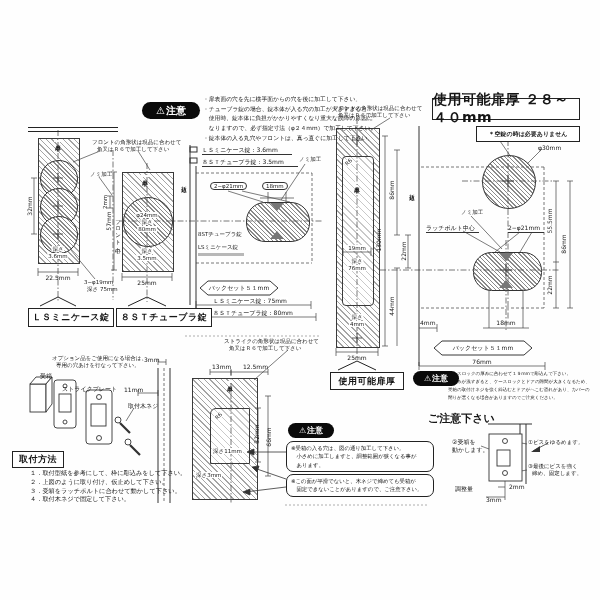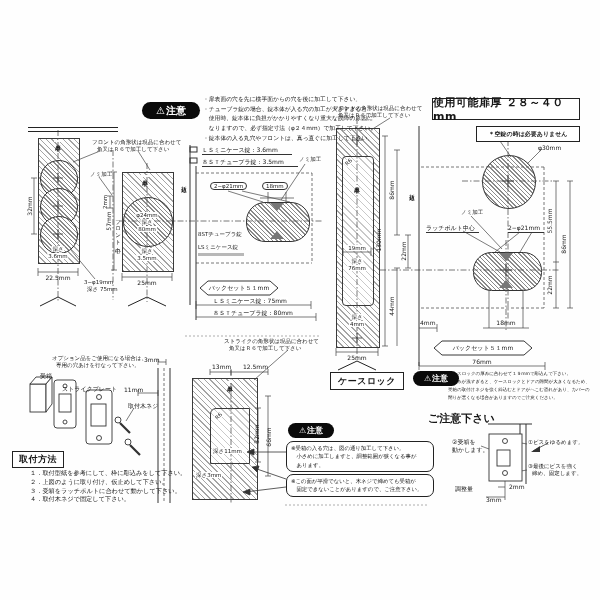--- a/index.html
+++ b/index.html
@@ -255,46 +255,52 @@
     <span>⚠</span>
     <span>注意</span>
   </div>
   <div class="t" style="left:203px;top:95px;font-size:5.8px;line-height:9.7px">
     <div>・扉表面の穴を先に横手面からの穴を後に加工して下さい。</div>
     <div>・チューブラ錠の場合、錠本体が入る穴の加工が大きすぎると</div>
     <div>　使用時、錠本体に負担がかかりやすくなり重大な故障の原因に</div>
     <div>　なりますので、必ず指定寸法（φ２４mm）で加工して下さい。</div>
     <div>・錠本体の入る丸穴やフロントは、真っ直ぐに加工して下さい。</div>
   </div>
-  <div class="nbox" style="left:432px;top:98px;width:146px;height:20px;font-size:11px;border-width:1.5px">
+  <div class="nbox" style="left:432px;top:98px;width:146px;height:20px;font-size:14px;border-width:1.5px">
     <span>使用可能扉厚 ２８～４０mm</span>
   </div>
 
   <div class="t f5" style="left:92px;top:139px">フロントの角形状は現品に合わせて</div>
   <div class="t f5" style="left:97px;top:146px">角又はＲ６で加工して下さい</div>
 
   <div class="t f5 vt bub" style="left:54px;top:140px">扉厚中心</div>
   <div class="t f6 rot" style="left:30px;top:206px">32mm</div>
   <div class="t f5 ctr bub" style="left:58px;top:246px">深さ</div>
   <div class="t f5 ctr bub" style="left:58px;top:253px">3.6mm</div>
   <div class="t f6 ctr" style="left:58px;top:274px">22.5mm</div>
   <div class="t f5" style="left:84px;top:279px">3−φ19mm</div>
   <div class="t f5" style="left:87px;top:286px">深さ 75mm</div>
   <div class="t f5" style="left:90px;top:171px">ノミ加工</div>
   <div class="t f5 rot" style="left:105px;top:202px">2mm</div>
   <div class="t f5 vt" style="left:115px;top:216px">フロント中心</div>
+  <div class="nbox" style="left:28px;top:308px;width:84px;height:17px">
+    <span>ＬＳミニケース錠</span>
+  </div>
 
   <div class="t f5 vt bub" style="left:141px;top:175px">扉厚中心</div>
   <div class="t f5 ctr bub" style="left:147px;top:212px">φ24mm</div>
   <div class="t f5 ctr bub" style="left:147px;top:219px">深さ</div>
   <div class="t f5 ctr bub" style="left:147px;top:226px">80mm</div>
   <div class="t f5 ctr bub" style="left:147px;top:248px">深さ</div>
   <div class="t f5 ctr bub" style="left:147px;top:255px">3.5mm</div>
   <div class="t f6 rot" style="left:109px;top:221px">57mm</div>
   <div class="t f6 ctr" style="left:147px;top:279px">25mm</div>
+  <div class="nbox" style="left:116px;top:308px;width:94px;height:17px">
+    <span>８ＳＴチューブラ錠</span>
+  </div>
 
   <div class="t f5 vt" style="left:181px;top:182px">折込線</div>
   <div class="t f6 ul" style="left:202px;top:146px">ＬＳミニケース錠：3.6mm</div>
   <div class="t f6 ul" style="left:202px;top:158px">８ＳＴチューブラ錠：3.5mm</div>
   <div class="t f5 pill" style="left:210px;top:182px">2−φ21mm</div>
   <div class="t f5 pill" style="left:262px;top:182px">18mm</div>
   <div class="t f5" style="left:299px;top:156px">ノミ加工</div>
   <div class="t f5" style="left:198px;top:231px">8STチューブラ錠</div>
   <div class="t f5" style="left:198px;top:244px">LSミニケース錠</div>
   <div class="grayline" style="left:198px;top:253px;width:46px;height:2.5px"></div>
@@ -310,21 +316,21 @@
   <div class="t f5 ctr bub" style="left:357px;top:258px">深さ</div>
   <div class="t f5 ctr bub" style="left:357px;top:265px">76mm</div>
   <div class="t f5 ctr bub" style="left:357px;top:314px">深さ</div>
   <div class="t f5 ctr bub" style="left:357px;top:321px">4mm</div>
   <div class="t f6 rot" style="left:379px;top:240px">130mm</div>
   <div class="t f6 rot" style="left:392px;top:190px">86mm</div>
   <div class="t f6 rot" style="left:404px;top:251px">22mm</div>
   <div class="t f6 rot" style="left:392px;top:306px">44mm</div>
   <div class="t f6 ctr" style="left:357px;top:354px">25mm</div>
   <div class="nbox" style="left:330px;top:372px;width:72px;height:16px">
-    <span>ケースロック</span>
+    <span>使用可能扉厚</span>
   </div>
   <div class="t f5 vt" style="left:409px;top:190px">折込線</div>
   <div class="obox" style="left:476px;top:126px;width:102px;height:14px">
     <span>＊空錠の時は必要ありません</span>
   </div>
   <div class="t f6" style="left:538px;top:144px">φ30mm</div>
   <div class="t f5" style="left:461px;top:209px">ノミ加工</div>
   <div class="t f6 ul" style="left:426px;top:224px;padding-right:4px">ラッチボルト中心</div>
   <div class="t f6 ul" style="left:508px;top:224px;padding-right:4px">2−φ21mm</div>
   <div class="t f6 rot" style="left:550px;top:221px">55.5mm</div>

